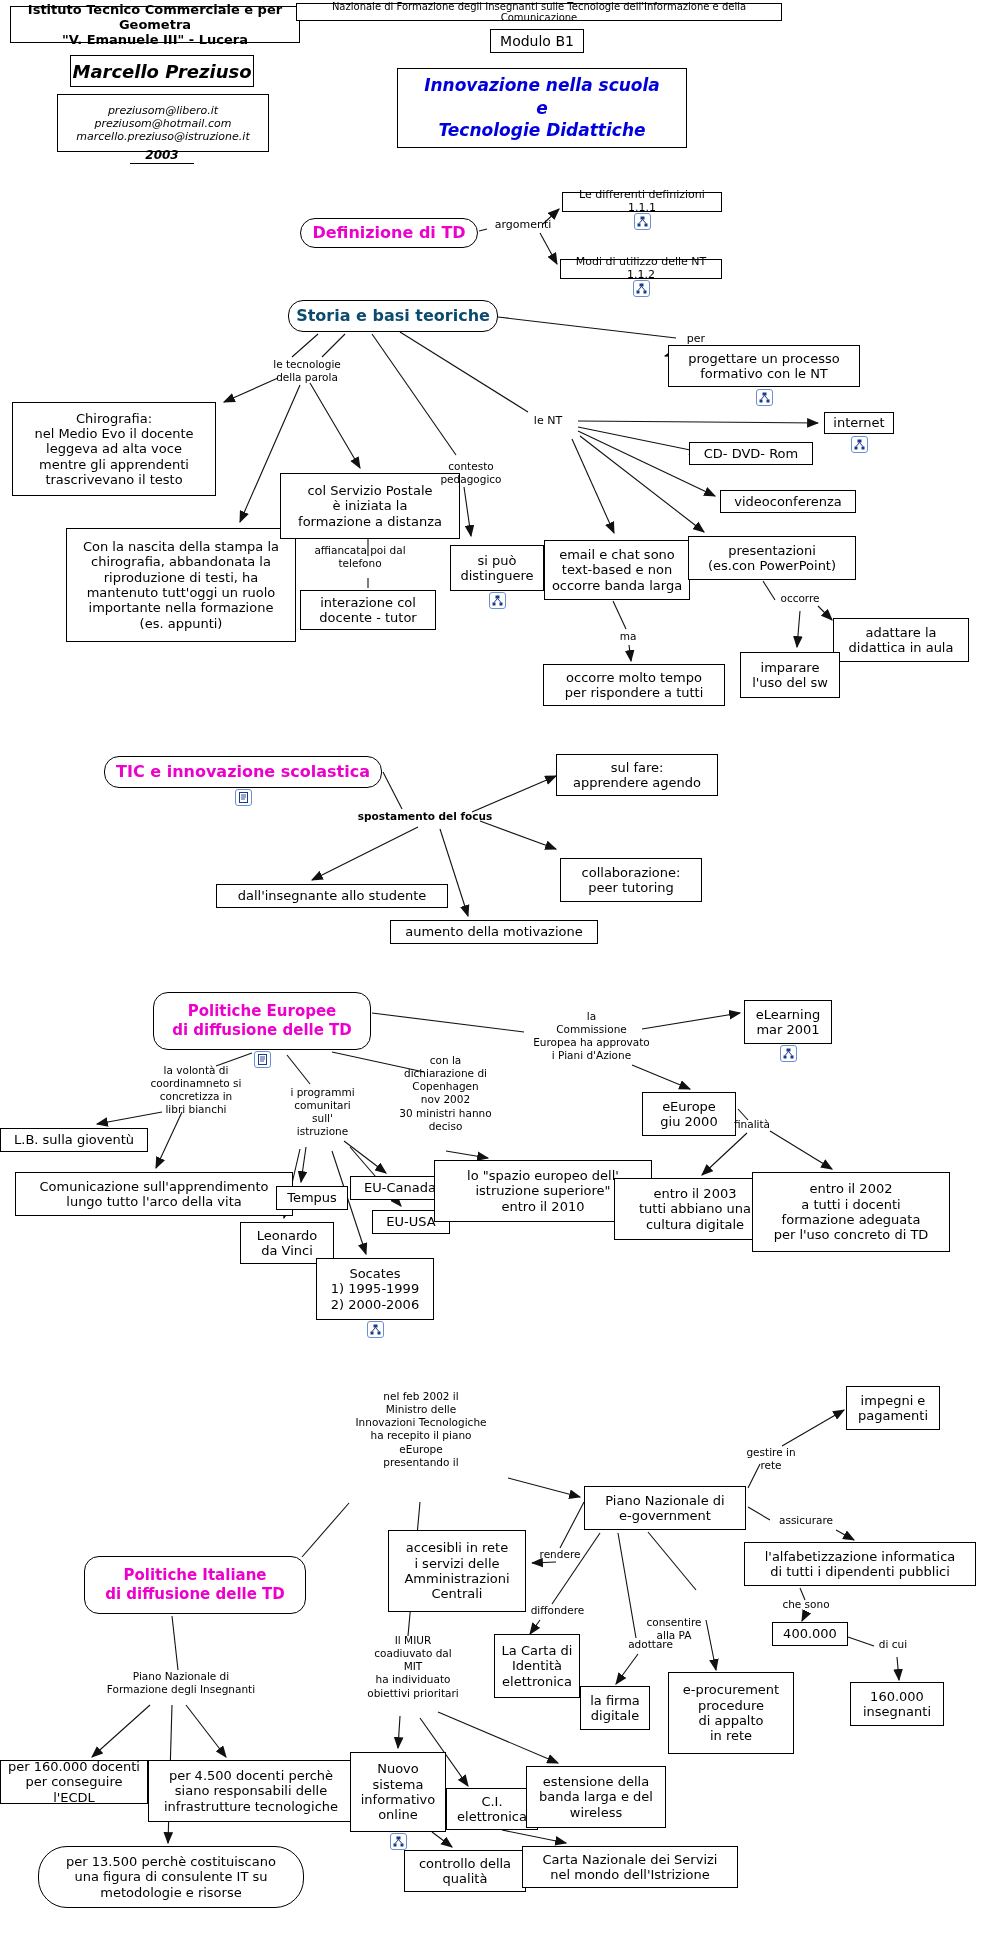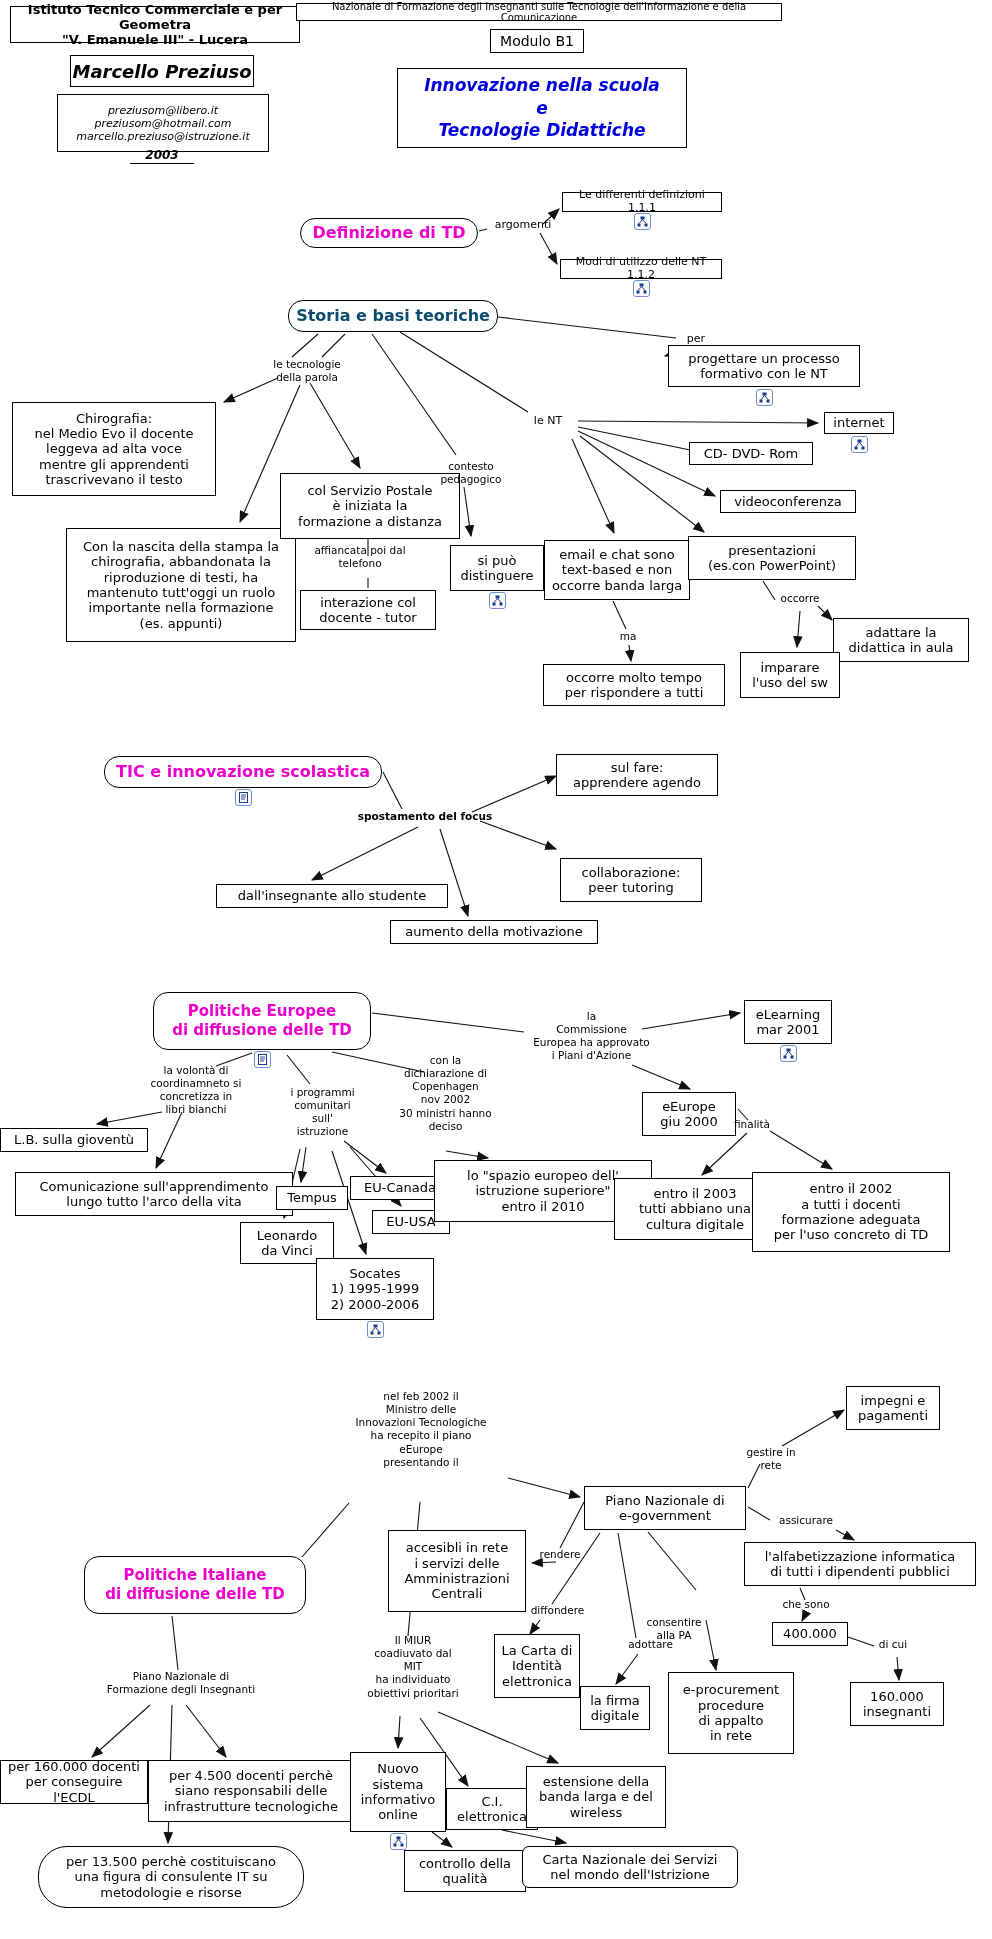--- a/index.html
+++ b/index.html
@@ -287,21 +287,21 @@
 sistema
 informativo
 online</div>
   <div class="node" style="left:446px;top:1788px;width:92px;height:42px;">C.I.
 elettronica</div>
   <div class="node" style="left:526px;top:1766px;width:140px;height:62px;">estensione della
 banda larga e del
 wireless</div>
   <div class="node" style="left:404px;top:1850px;width:122px;height:42px;">controllo della
 qualità</div>
-  <div class="node" style="left:522px;top:1846px;width:216px;height:42px;border-radius:7px;">Carta Nazionale dei Servizi
+  <div class="node" style="left:522px;top:1846px;width:216px;height:42px;">Carta Nazionale dei Servizi
 nel mondo dell'Istrizione</div>
 
   <span class="icon" style="left:634px;top:213px;">
       <svg width="11" height="11">
         <rect x="3.5" y="0.5" width="4" height="3" fill="#1a3a8a"></rect>
         <rect x="0.5" y="7.5" width="3" height="3" fill="#1a3a8a"></rect>
         <rect x="7.5" y="7.5" width="3" height="3" fill="#1a3a8a"></rect>
         <path d="M5.5,3.5 L2,7.5 M5.5,3.5 L9,7.5" stroke="#1a3a8a" stroke-width="1"></path>
       </svg>
     </span>

